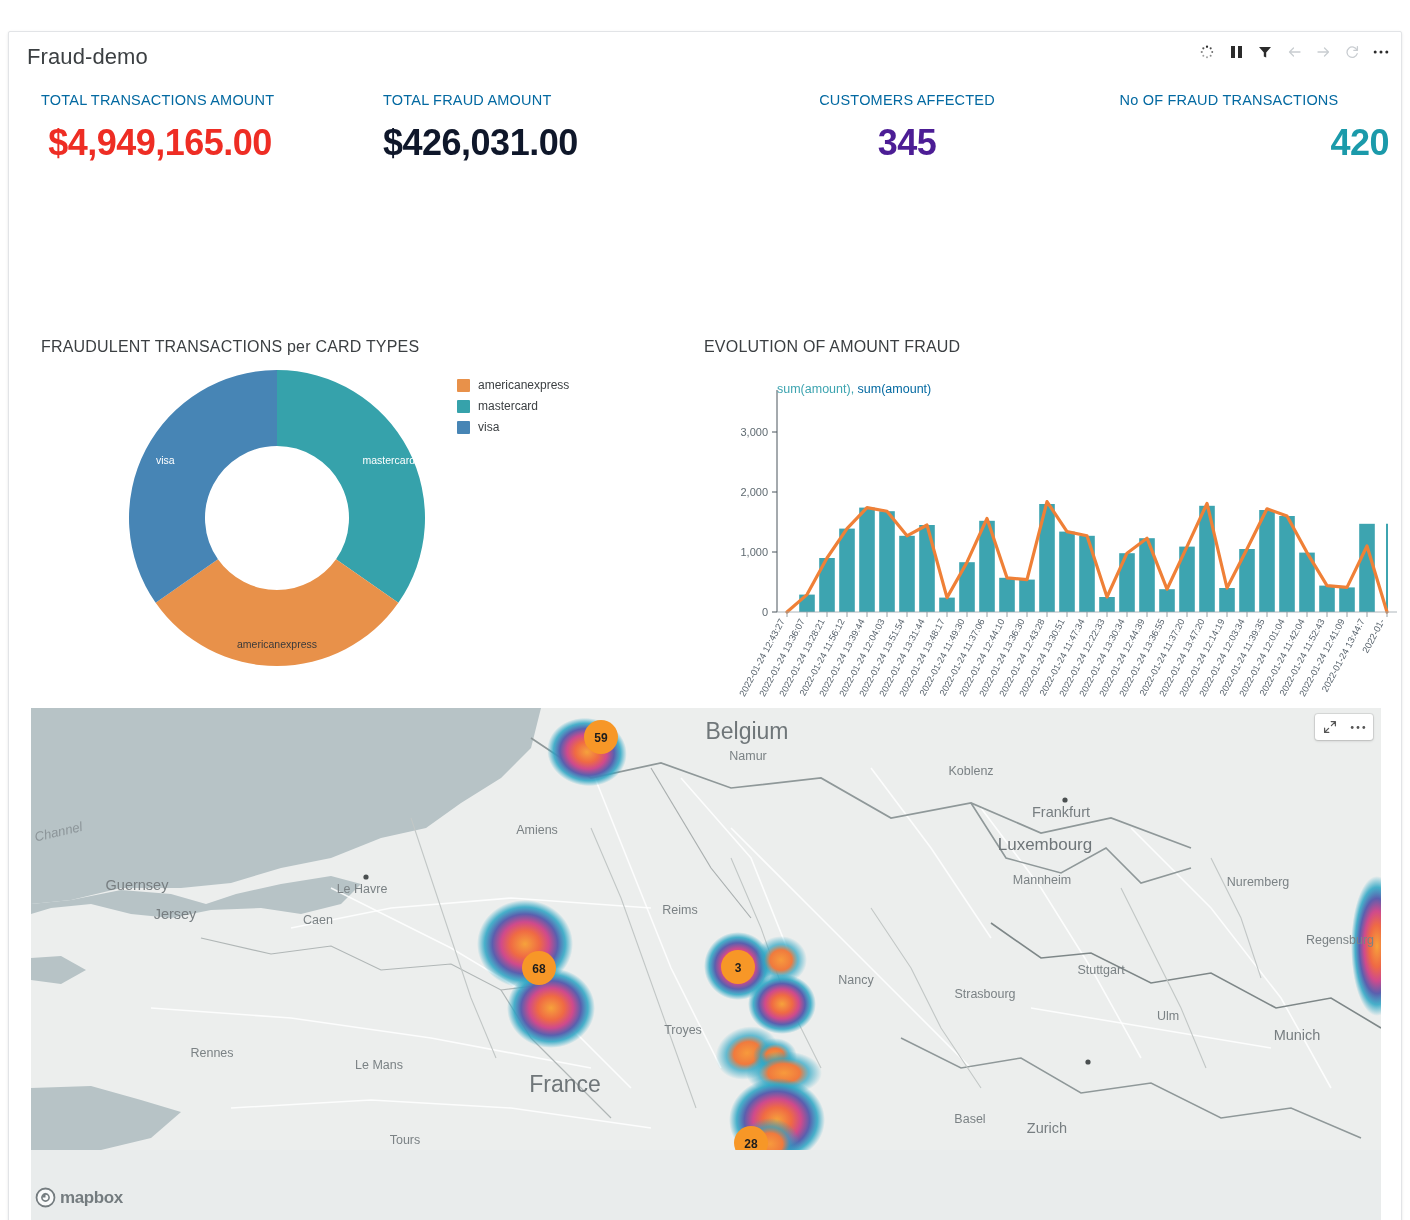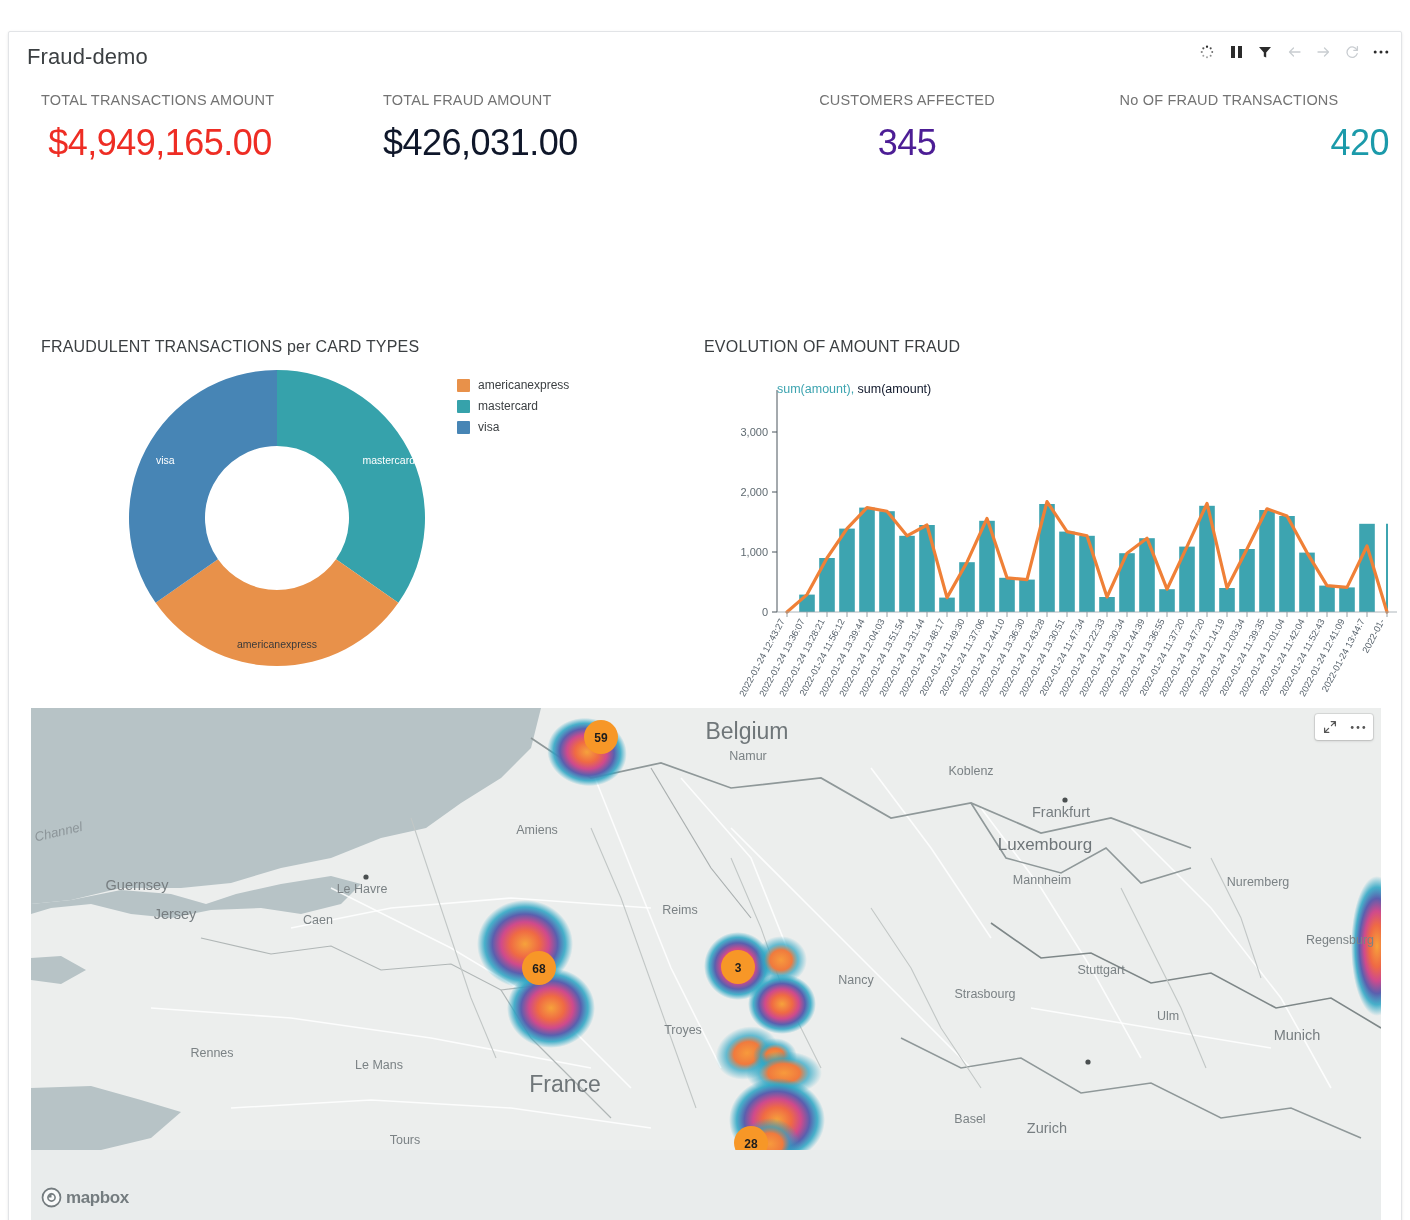--- a/index.html
+++ b/index.html
@@ -34,25 +34,25 @@
   }
   .toolbar .tb { display:flex; align-items:center; justify-content:center;
                  width: 16px; height: 16px; color: #2b2b2b; }
   .toolbar .tb.dim { color: #c9cdd1; }
   .toolbar svg { display:block; }
 
   
   .kpis { position: absolute; left: 0; top: 60px; width: 100%; height: 110px; }
   .kpi { position: absolute; top: 0; text-align: left; }
   .kpi-label {
-    font-size: 14.5px; color: #737373; letter-spacing: 0.2px;
+    font-size: 14.5px; color: #0369a1; letter-spacing: 0.2px;
     white-space: nowrap; font-weight: 400;
   }
   .kpi-value {
-    margin-top: 14px; font-size: 36px; font-weight: 400;
+    margin-top: 14px; font-size: 36px; font-weight: 700;
     white-space: nowrap; letter-spacing: -0.5px;
   }
   .kpi.k1 { left: 32px; }
   .kpi.k2 { left: 374px; }
   .kpi.k3 { left: 718px; width: 360px; text-align: center; }
   .kpi.k4 { left: 1060px; width: 320px; text-align: center; }
   .kpi.k3 .kpi-label, .kpi.k4 .kpi-label { text-align:center; }
   .kpi.k1 .kpi-value, .kpi.k2 .kpi-value { text-align: center; }
   .kpi.k1 .kpi-value { width: 238px; }
   .kpi.k2 .kpi-value { width: 174px; }
@@ -88,21 +88,21 @@
   }
   .map-svg { display:block; position:absolute; left:0; top:0; }
   .map-ctrl {
     position: absolute; right: 8px; top: 6px;
     height: 26px; background: #ffffff; border-radius: 3px;
     box-shadow: 0 0 0 1px rgba(0,0,0,0.08), 0 1px 3px rgba(0,0,0,0.16);
     display: flex; align-items: center; padding: 0 6px; gap: 10px;
   }
   .map-ctrl .mc { width: 18px; height: 18px; display:flex; align-items:center; justify-content:center; color:#555; }
   .mapbox-logo {
-    position: absolute; left: 10px; bottom: 14px;
+    position: absolute; left: 4px; bottom: 14px;
     display: flex; align-items: center; gap: 4px;
     opacity: 0.82;
   }
   .mapbox-word { font-size: 17px; font-weight: 700; color: #5b6468; letter-spacing: -0.4px; }
   .city { font-size: 12.5px; fill: #7b8285; }
   .city.lg { font-size: 17px; fill: #6f7679; }
   .city.xl { font-size: 23px; fill: #6f7679; }
   .city.md { font-size: 14.5px; fill: #777e81; }
   .water-label { font-size: 13px; fill: #8c9599; font-style: italic; }
   .cluster-txt { font-size: 12px; font-weight: 700; fill: #1d1d1d; text-anchor: middle; }
@@ -210,21 +210,21 @@
           <span class="legend-tx">visa</span>
         </div>
       </div>
   </div>
 
   <div class="line-panel">
     <div class="panel-title">EVOLUTION OF AMOUNT FRAUD</div>
     <div class="chart-area">
       <div class="axis-legend">
         <span style="color:#3da4b0">sum(amount),</span>
-        <span style="color:#0f172a">sum(amount)</span>
+        <span style="color:#0369a1">sum(amount)</span>
       </div>
       <svg id="barchart" width="704" height="340" viewBox="0 0 704 340">
           <line x1="78" y1="30" x2="78" y2="252" stroke="#4a545c" stroke-width="1"></line>
           <line x1="73" y1="252" x2="78" y2="252" stroke="#4a545c" stroke-width="1"></line>
           <text x="69" y="256" class="ytick">0</text>
           <line x1="73" y1="192" x2="78" y2="192" stroke="#4a545c" stroke-width="1"></line>
           <text x="69" y="196" class="ytick">1,000</text>
           <line x1="73" y1="132" x2="78" y2="132" stroke="#4a545c" stroke-width="1"></line>
           <text x="69" y="136" class="ytick">2,000</text>
           <line x1="73" y1="72" x2="78" y2="72" stroke="#4a545c" stroke-width="1"></line>

